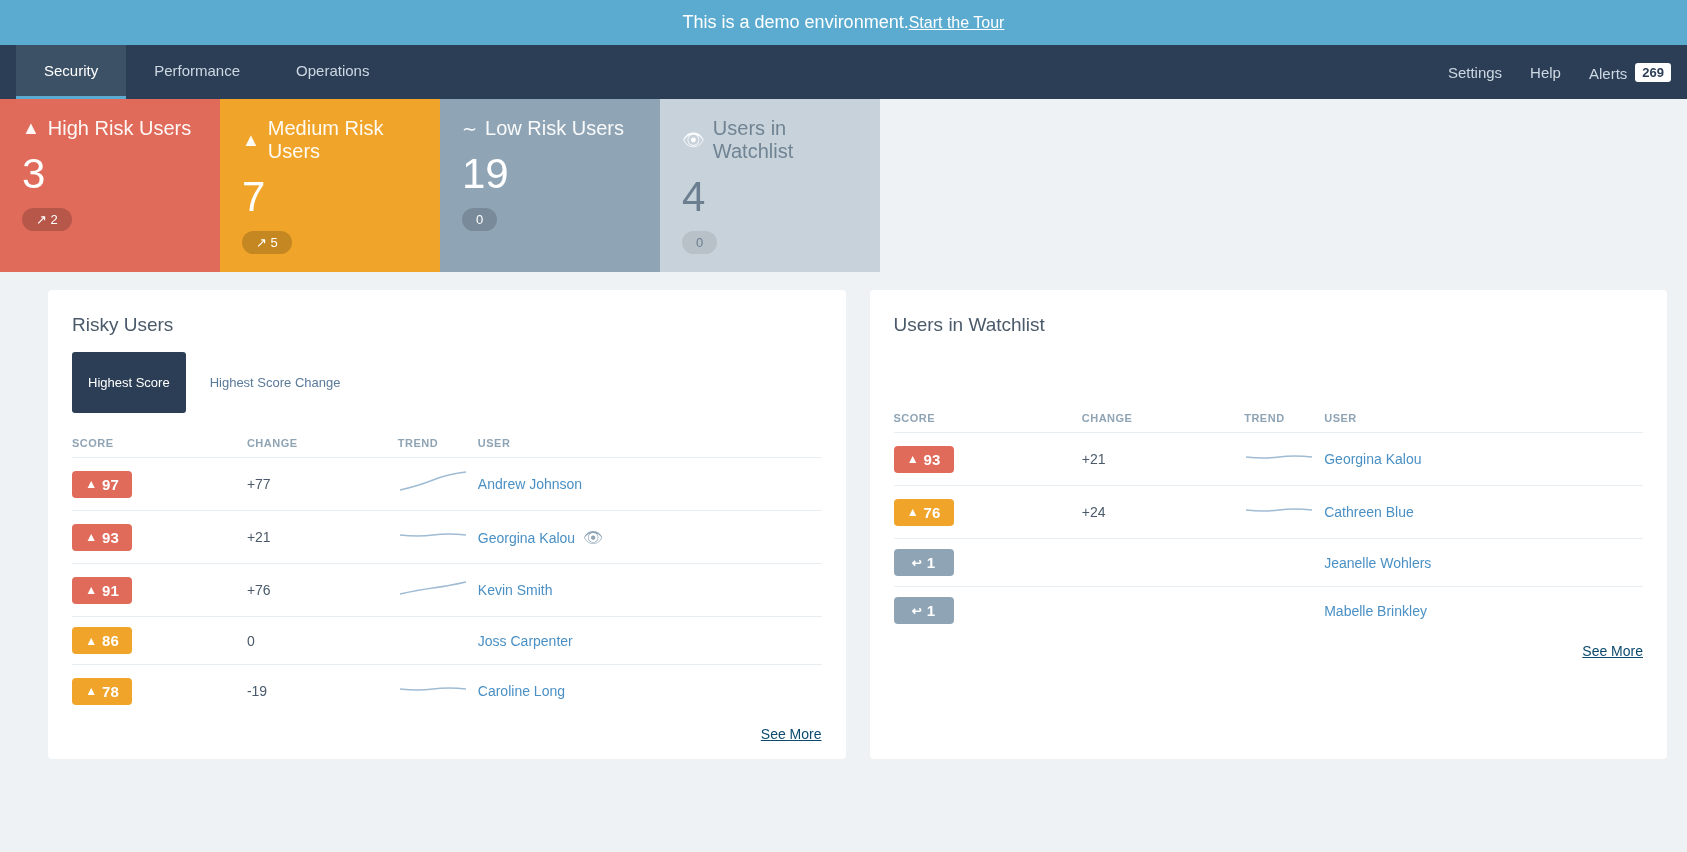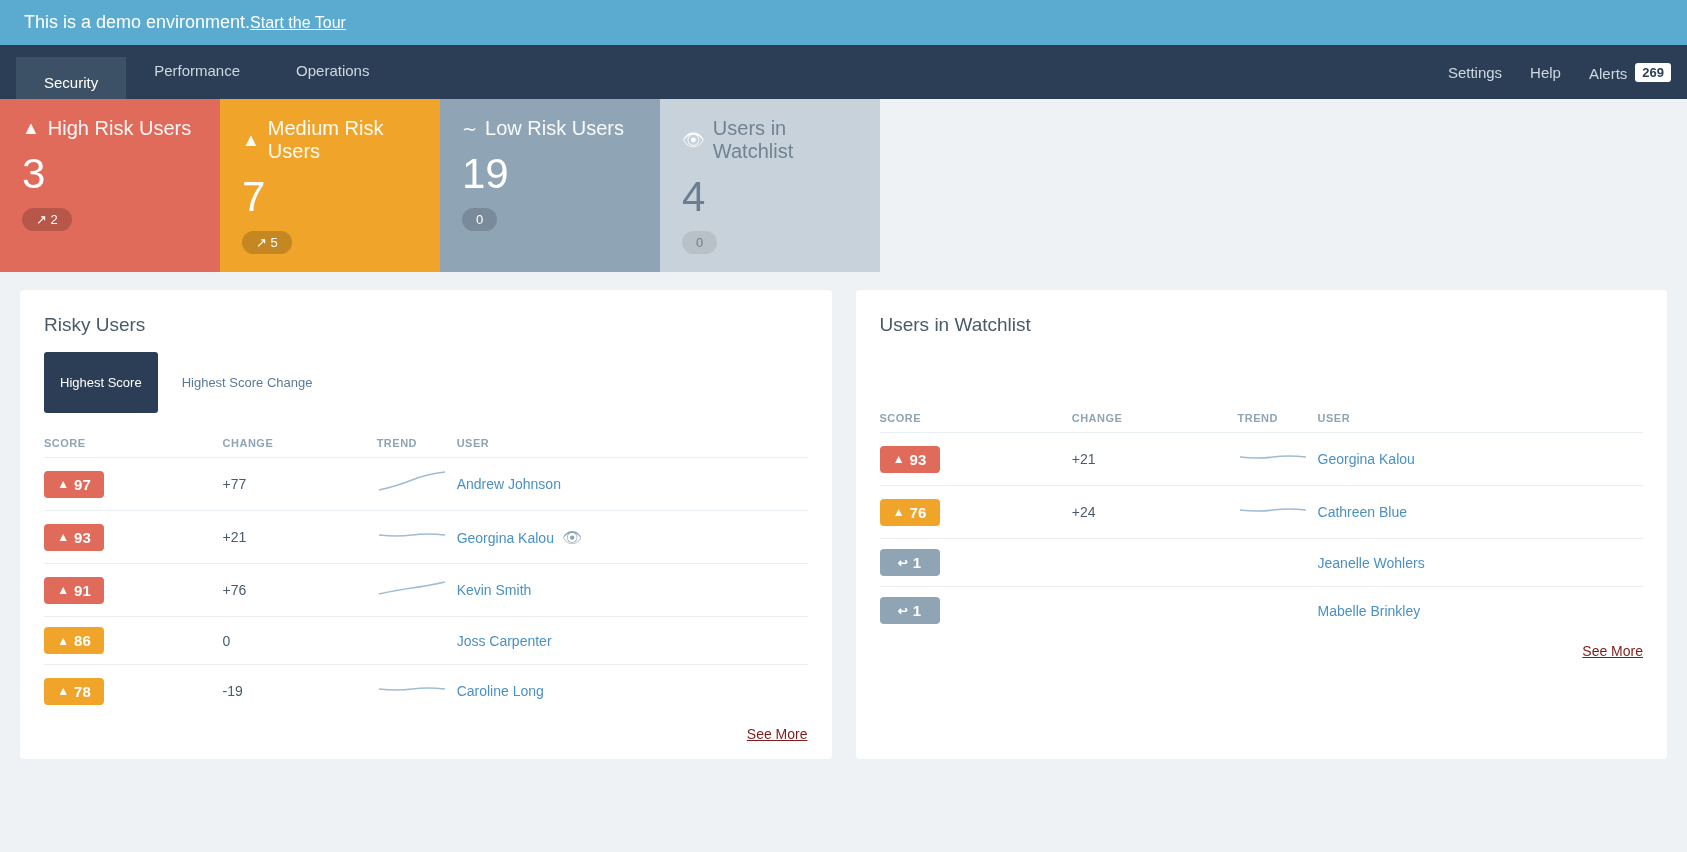--- a/index.html
+++ b/index.html
@@ -4,21 +4,21 @@
   <style>
     * { box-sizing: border-box; margin: 0; padding: 0; }
     body { font-family: 'Segoe UI', Arial, sans-serif; background: #eef2f5; }
 
     
     .demo-banner {
       background: #5aabcf;
       color: white;
       padding: 12px 24px;
       display: flex;
-      justify-content: flex-start;
+      justify-content: center;
       align-items: center;
       font-size: 18px;
     }
     .demo-banner .start-tour {
       font-size: 16px;
       cursor: pointer;
       text-decoration: underline;
     }
 
     
@@ -41,21 +41,20 @@
       align-items: center;
       cursor: pointer;
       font-size: 15px;
       height: 100%;
       border-bottom: 3px solid transparent;
     }
     .nav-tab.active {
       background: #3d5166;
       color: white;
       border-bottom: 3px solid #5aabcf;
-      margin-top: 12px;
     }
     .nav-right {
       margin-left: auto;
       display: flex;
       align-items: center;
       gap: 28px;
     }
     .nav-right .nav-link {
       color: #cdd8e3;
       font-size: 15px;
@@ -120,20 +119,21 @@
       color: white;
     }
     .stat-card.low .stat-change-pill { background: rgba(0,0,0,0.15); }
     .stat-card.watchlist .stat-change-pill { background: rgba(0,0,0,0.08); color: #6b7f90; }
 
     
     .main-content {
       display: flex;
       gap: 24px;
       padding: 18px 20px 20px 20px;
+      margin-left: 28px;
     }
 
     .panel {
       background: white;
       border-radius: 4px;
       padding: 24px 24px 16px 24px;
       flex: 1;
     }
 
     .panel-title {
@@ -205,21 +205,21 @@
     
     .trend-cell { width: 80px; }
     .trend-svg { width: 70px; height: 28px; }
 
     
     .see-more-row {
       text-align: right;
       padding-top: 8px;
     }
     .see-more-link {
-      color: #7f1d1d;
+      color: #0c4a6e;
       font-size: 14px;
       cursor: pointer;
       text-decoration: underline;
     }
 
     
     .watchlist-icon { color: #8fa4b5; font-size: 16px; margin-left: 8px; }
   </style>
 </head>
 <body>

